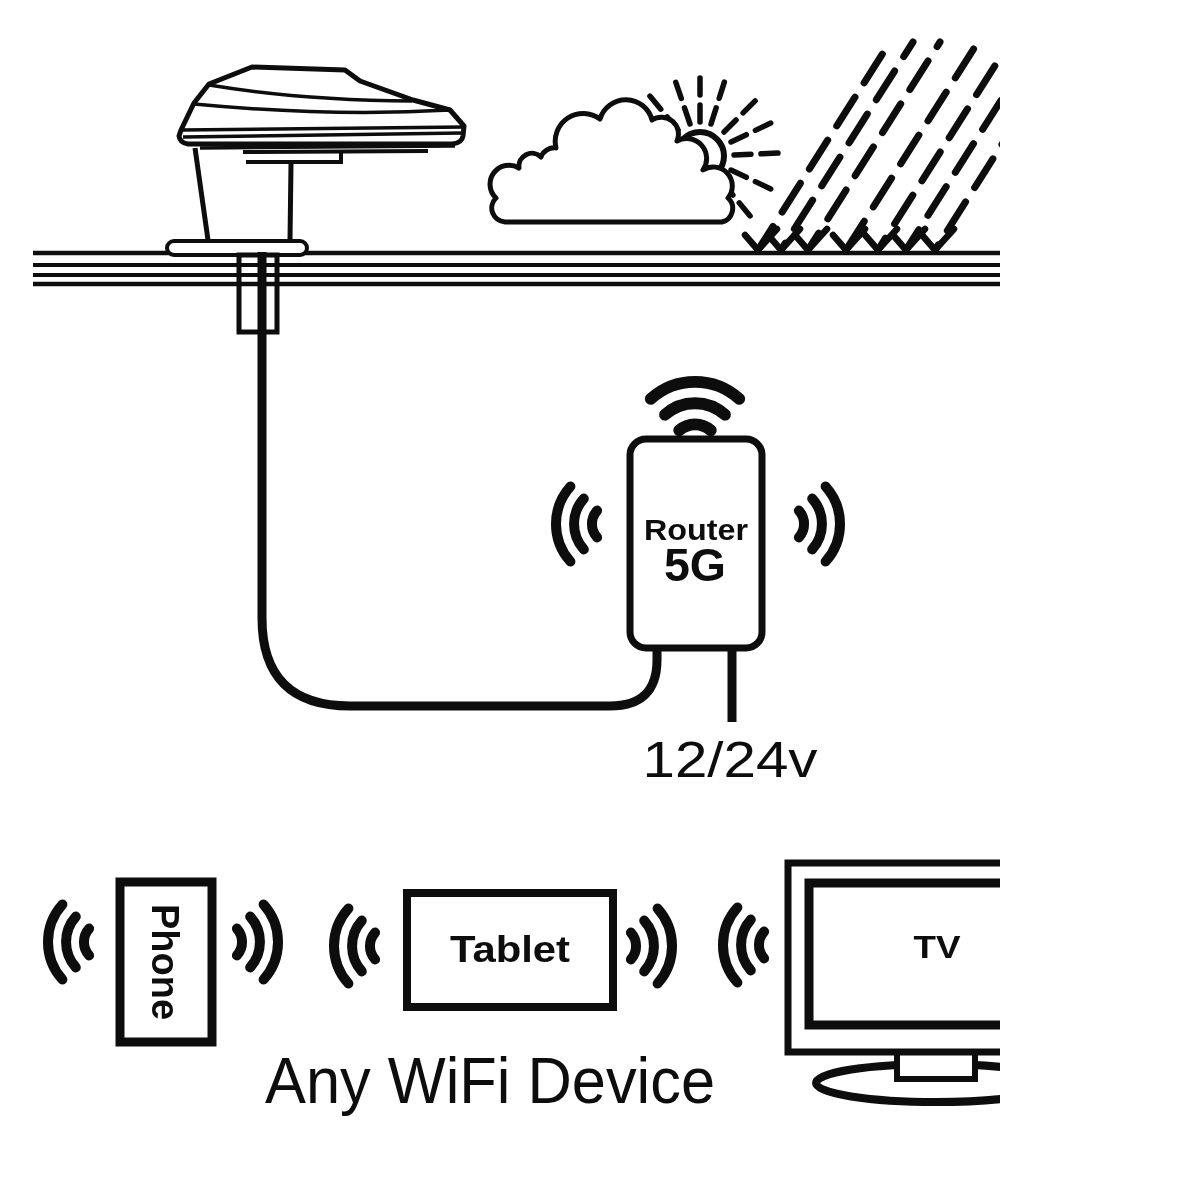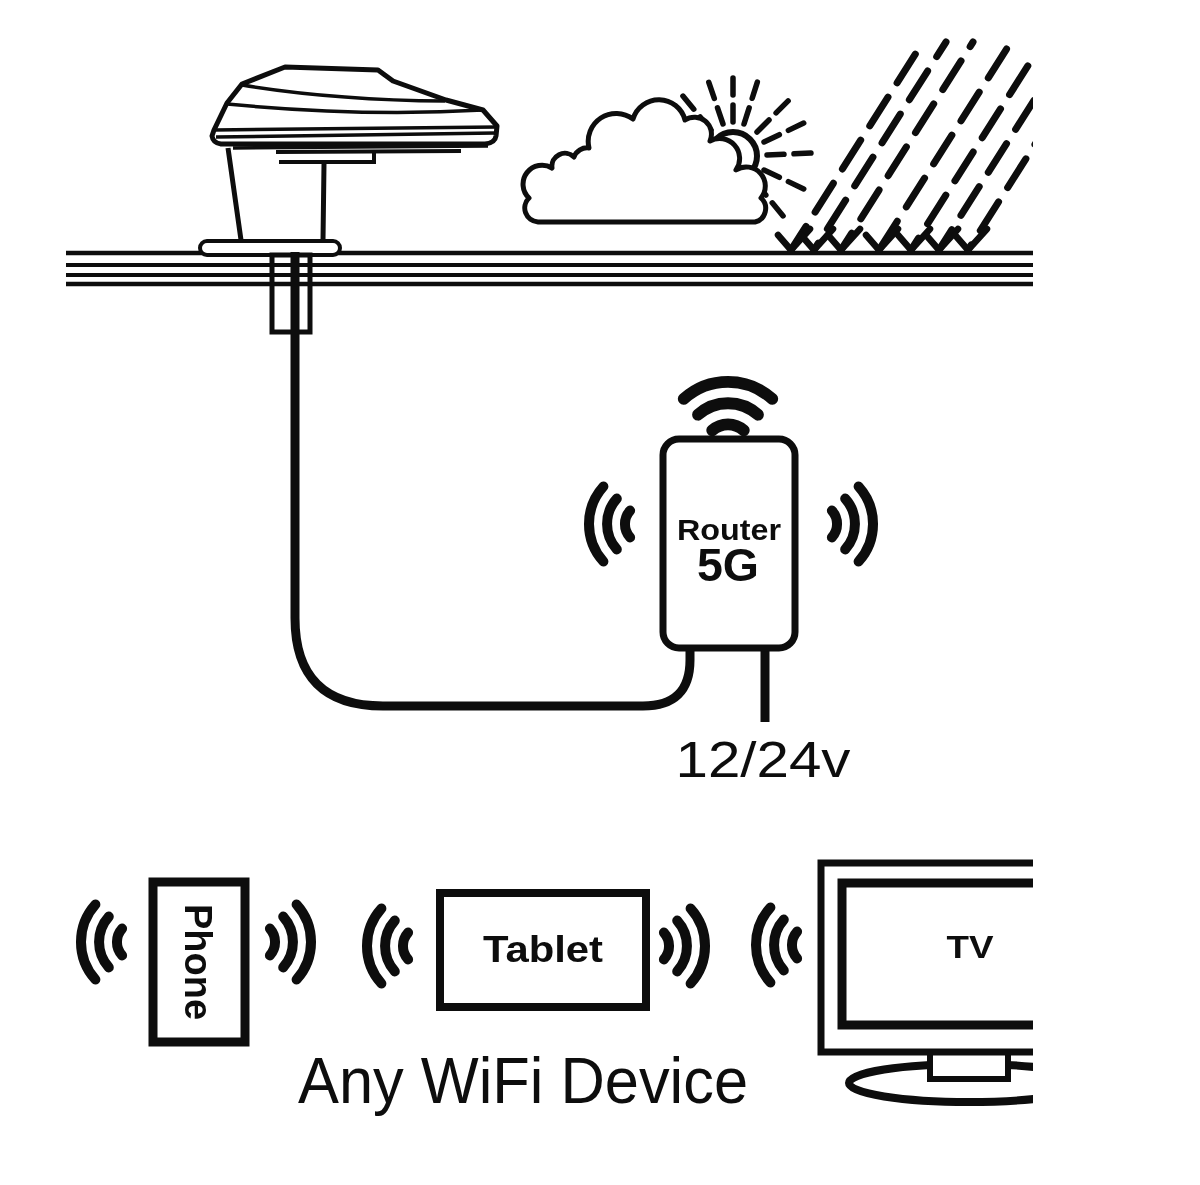--- a/index.html
+++ b/index.html
@@ -1,16 +1,16 @@
 <!DOCTYPE html>
 <html><head>
 <meta charset="utf-8">
 <style>
   html,body{margin:0;padding:0;background:#ffffff;}
-  .stage{width:1000px;height:1185px;position:relative;background:#ffffff;overflow:hidden;margin-left:33px;}
+  .stage{width:1000px;height:1185px;position:relative;background:#ffffff;overflow:hidden;}
   svg{display:block;}
   .ln{stroke:#0d0d0d;fill:none;}
   .fillw{fill:#ffffff;stroke:#0d0d0d;}
   .t-bold{font-family:"Liberation Sans",sans-serif;font-weight:700;fill:#0d0d0d;}
   .t-reg{font-family:"Liberation Sans",sans-serif;font-weight:400;fill:#0d0d0d;}
 </style>
 </head>
 <body>
 
 <div class="stage">

